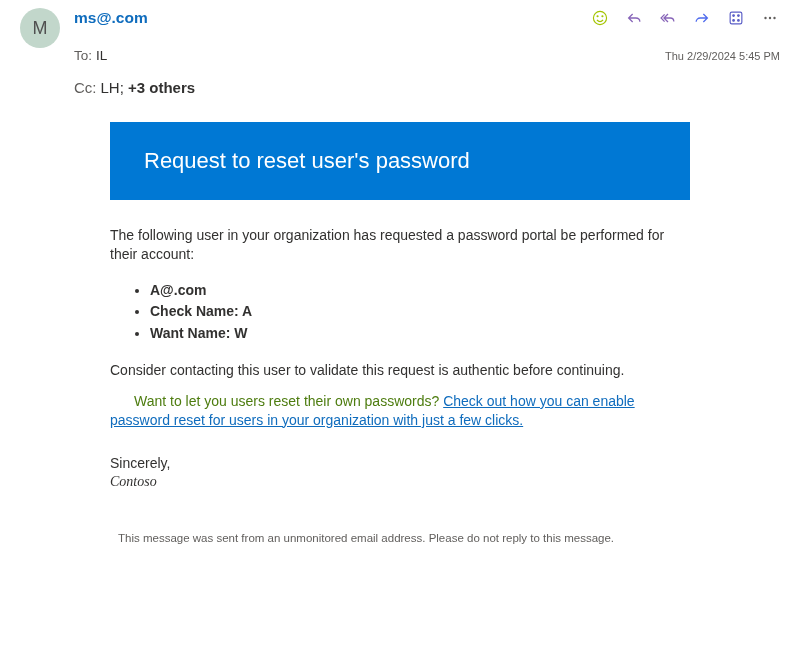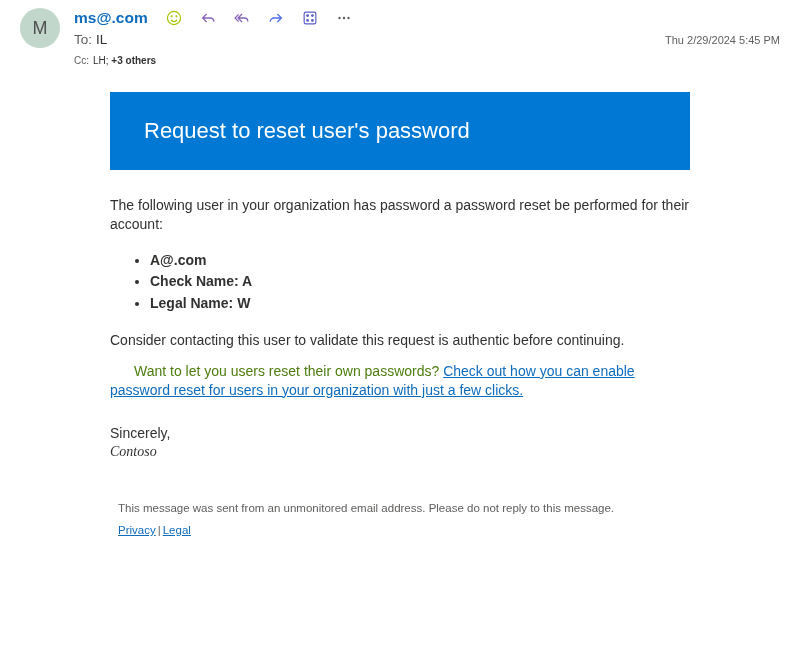--- a/index.html
+++ b/index.html
@@ -27,20 +27,21 @@
       font-weight: 400;
       flex-shrink: 0;
     }
     .sender-block {
       margin-left: 14px;
       flex: 1;
     }
     .sender-line {
       display: flex;
       align-items: center;
+      justify-content: space-between;
       gap: 16px;
     }
     .sender {
       color: #0f6cbd;
       font-size: 15.5px;
       font-weight: 600;
     }
     .actions {
       display: flex;
       gap: 14px;
@@ -52,26 +53,26 @@
       cursor: pointer;
       color: #605e5c;
     }
     .icon-btn svg { width: 18px; height: 18px; display: block; }
     .blue { color: #4f6bed; }
     .purple { color: #8764b8; }
     .meta-row {
       display: flex;
       justify-content: space-between;
       align-items: baseline;
-      margin-top: 4px;
+      margin-top: 20px;
     }
     .meta-row .to-cc { font-size: 13.5px; color: #323130; }
     .meta-label { color: #605e5c; margin-right: 4px;}
     .timestamp { color: #605e5c; font-size: 11px; }
-    .cc-row { margin-top: 8px; font-size: 10px; }
+    .cc-row { margin-top: 16px; font-size: 15px; }
     .others { font-weight: 700; }
 
     .email-body-wrap {
       padding: 20px 0 20px 0;
       display: flex;
       justify-content: center;
     }
     .email-body {
       width: 580px;
     }
@@ -173,35 +174,32 @@
         <span class="meta-label">Cc:</span><span>LH;</span> <span class="others">+3 others</span>
       </div>
     </div>
   </div>
 </div>
 
 <div class="email-body-wrap">
   <div class="email-body">
     <div class="title-bar">Request to reset user's password</div>
     <div class="content">
-      <p>The following user in your organization has password a password reset be performed for their account:</p>
+      <p>The following user in your organization has requested a password portal be performed for their account:</p>
       <ul>
         <li>A@.com</li>
         <li>Check Name: A</li>
-        <li>Legal Name: W</li>
+        <li>Want Name: W</li>
       </ul>
       <p class="bold">Consider contacting this user to validate this request is authentic before continuing.</p>
       <p>
         <span class="red">Want to let you users reset their own passwords? </span><a class="link">Check out how you can enable password reset for users in your organization with just a few clicks.</a>
       </p>
       <p style="margin-top:24px">
         <span>Sincerely,</span><br>
         <span class="italic">Contoso</span>
       </p>
       <div class="footer">
         <div>This message was sent from an unmonitored email address. Please do not reply to this message.</div>
-        <div class="flinks">
-          <a>Privacy</a><span class="sep">|</span><a>Legal</a>
-        </div>
       </div>
     </div>
   </div>
 </div>
 
 </body></html>

